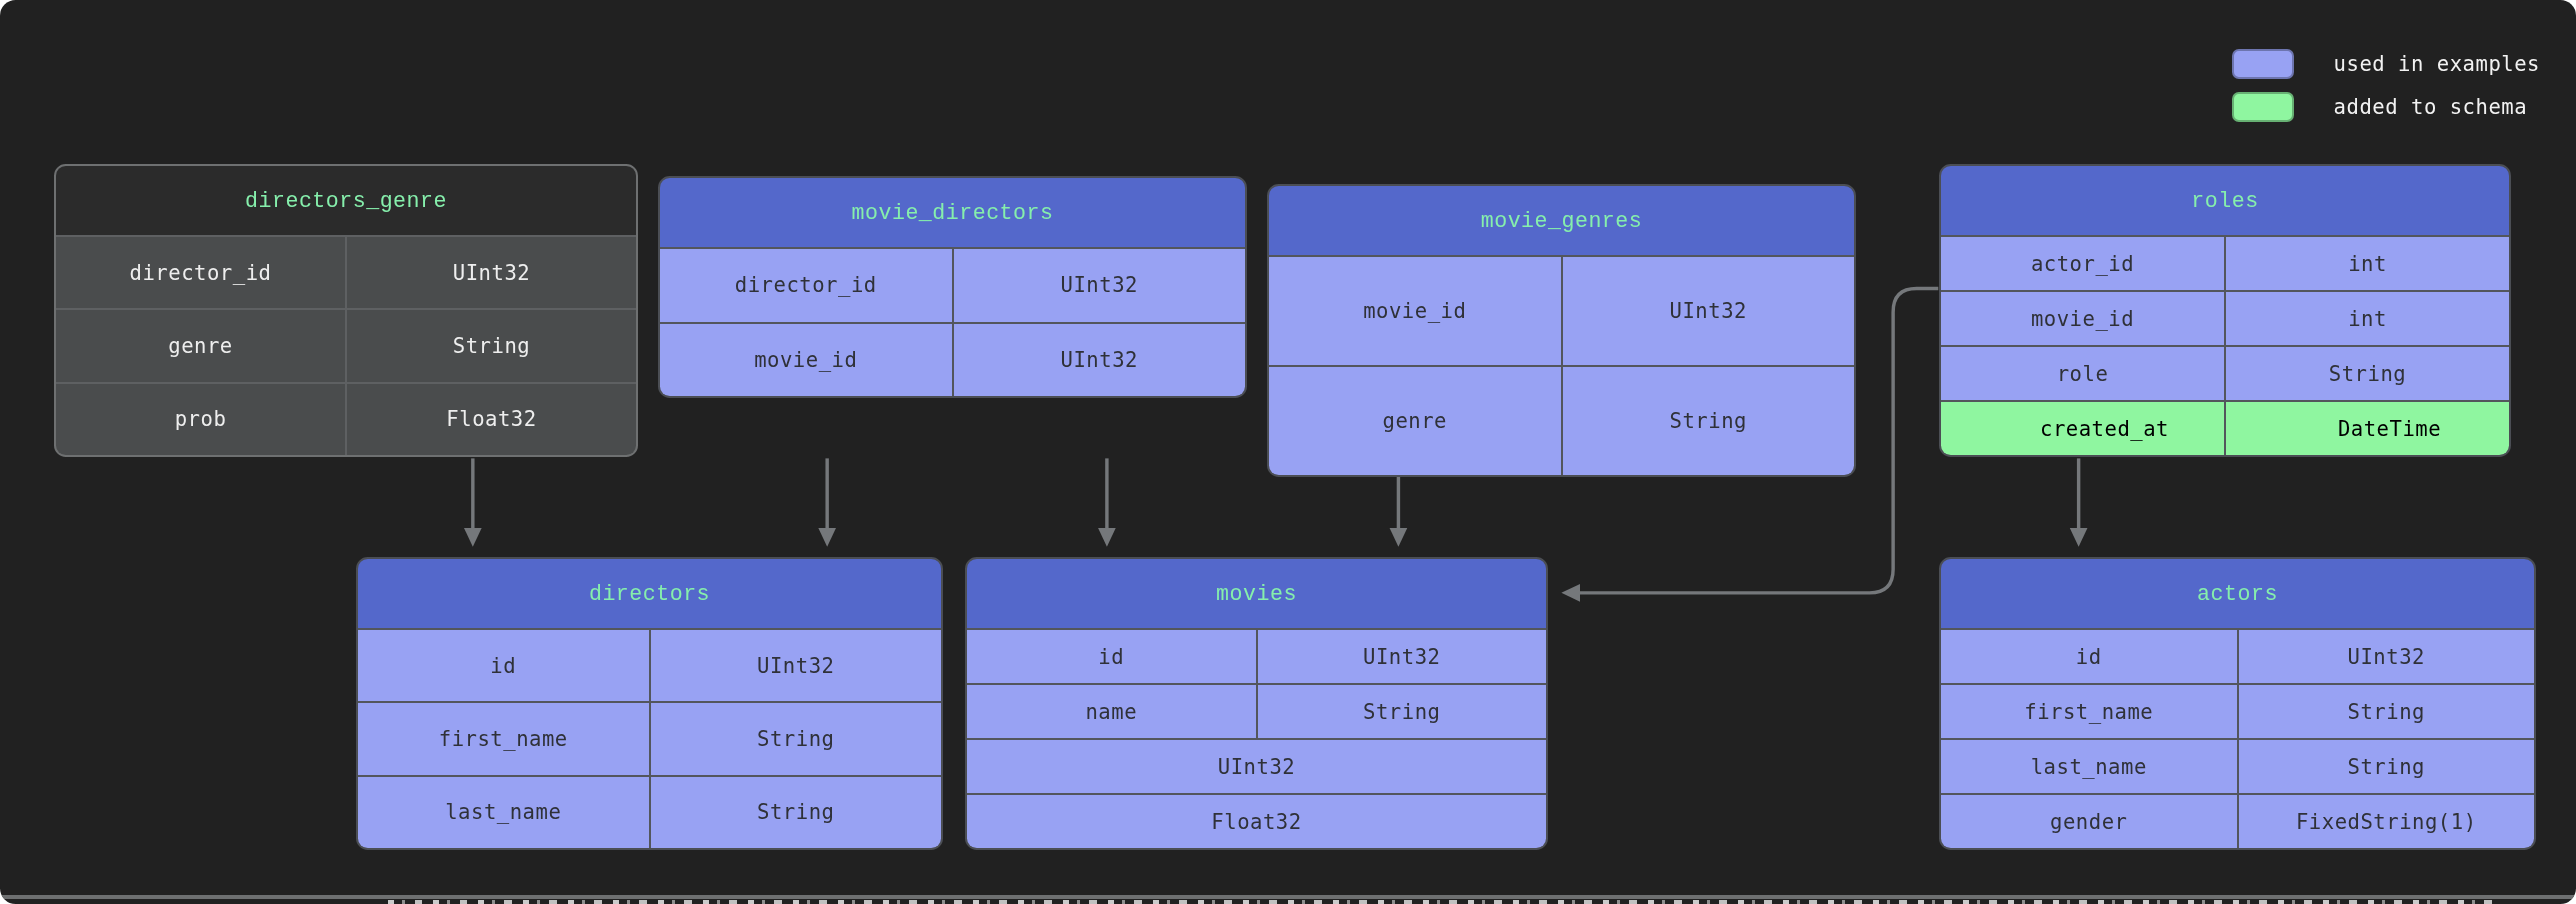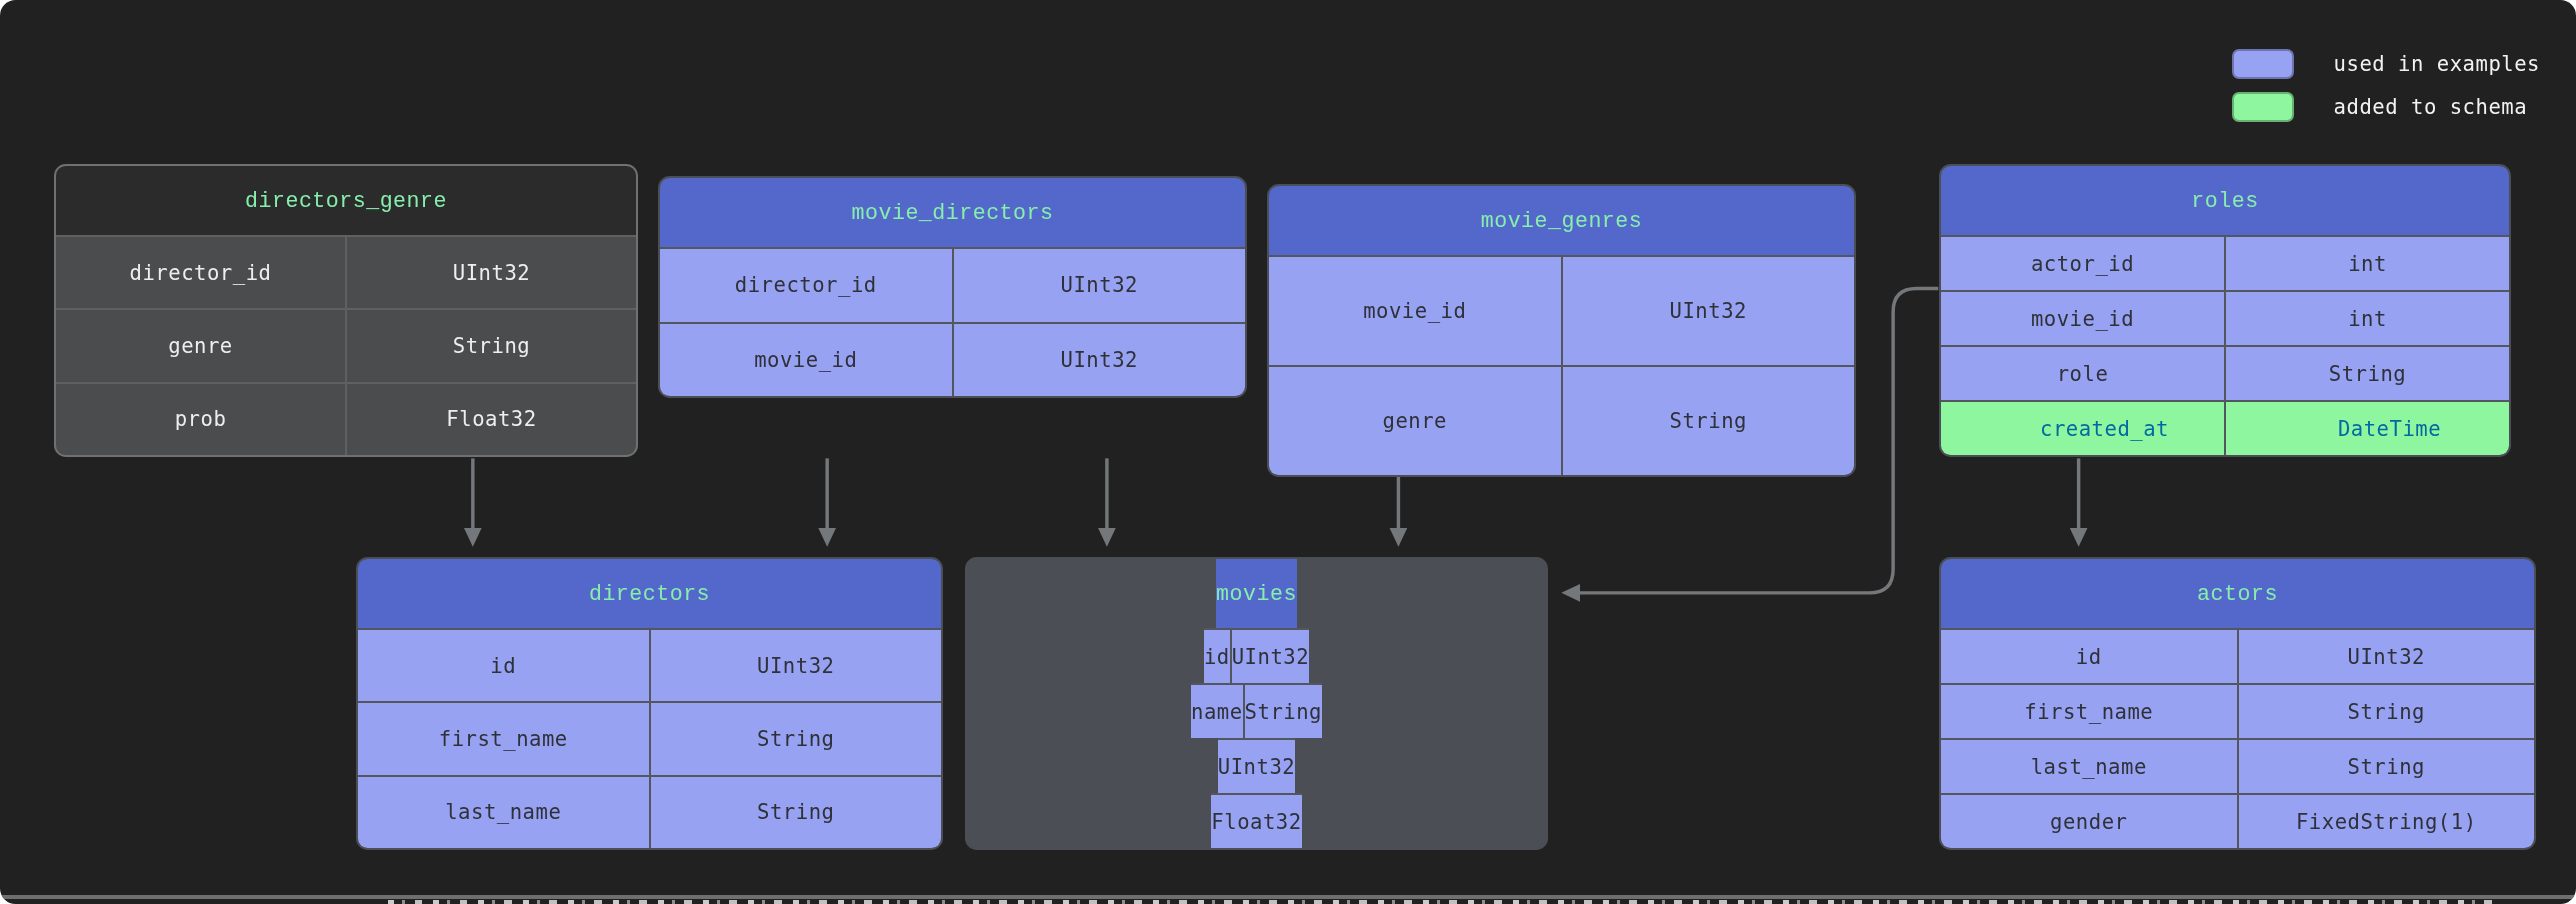--- a/index.html
+++ b/index.html
@@ -44,29 +44,29 @@
   .tbl.dark .row{border-top-color:#5e6062;}
   .cell{
     flex:1;display:flex;align-items:center;justify-content:center;
     font-size:20.6px;letter-spacing:0.5px;
   }
   .tbl.blue .cell{background:#98a2f3;color:#2f3138;}
   .tbl.dark .cell{background:#4a4c4d;color:#eeeeee;}
   .tbl .cell + .cell{border-left:2px solid transparent;}
   .tbl.blue .cell + .cell{border-left-color:#53565c;}
   .tbl.dark .cell + .cell{border-left-color:#5e6062;}
-  .tbl.blue .row.added .cell{background:#8ff6a0;color:#0369a1;padding-left:44px;}
+  .tbl.blue .row.added .cell{background:#8ff6a0;color:#000000;padding-left:44px;}
 
   
   .t-directors-genre{left:54px; top:164px; width:584px; height:293px;}
   .t-movie-directors{left:658px; top:176px; width:589px; height:222px;}
   .t-movie-genres  {left:1267px;top:164px; width:589px; height:293px;margin-top:20px;}
   .t-roles         {left:1939px;top:164px; width:572px; height:293px;}
   .t-directors     {left:356px; top:557px; width:587px; height:293px;}
-  .t-movies        {left:965px; top:557px; width:583px; height:293px;align-items:center;}
+  .t-movies        {left:965px; top:557px; width:583px; height:293px;}
   .t-actors        {left:1939px;top:557px; width:597px; height:293px;}
 
   
   .legend{position:absolute;left:2232px;top:49px;display:flex;flex-direction:column;gap:12.8px;}
   .legend-row{display:flex;align-items:center;gap:21.6px;height:30px;}
   .swatch{
     width:62px;height:30px;border-radius:6.9px;box-sizing:border-box;
     border:2px solid rgba(0,0,0,.28);
   }
   .legend-label{font-size:20.6px;color:#f2f2f2;letter-spacing:0.5px;white-space:nowrap;margin-left:18px;}

